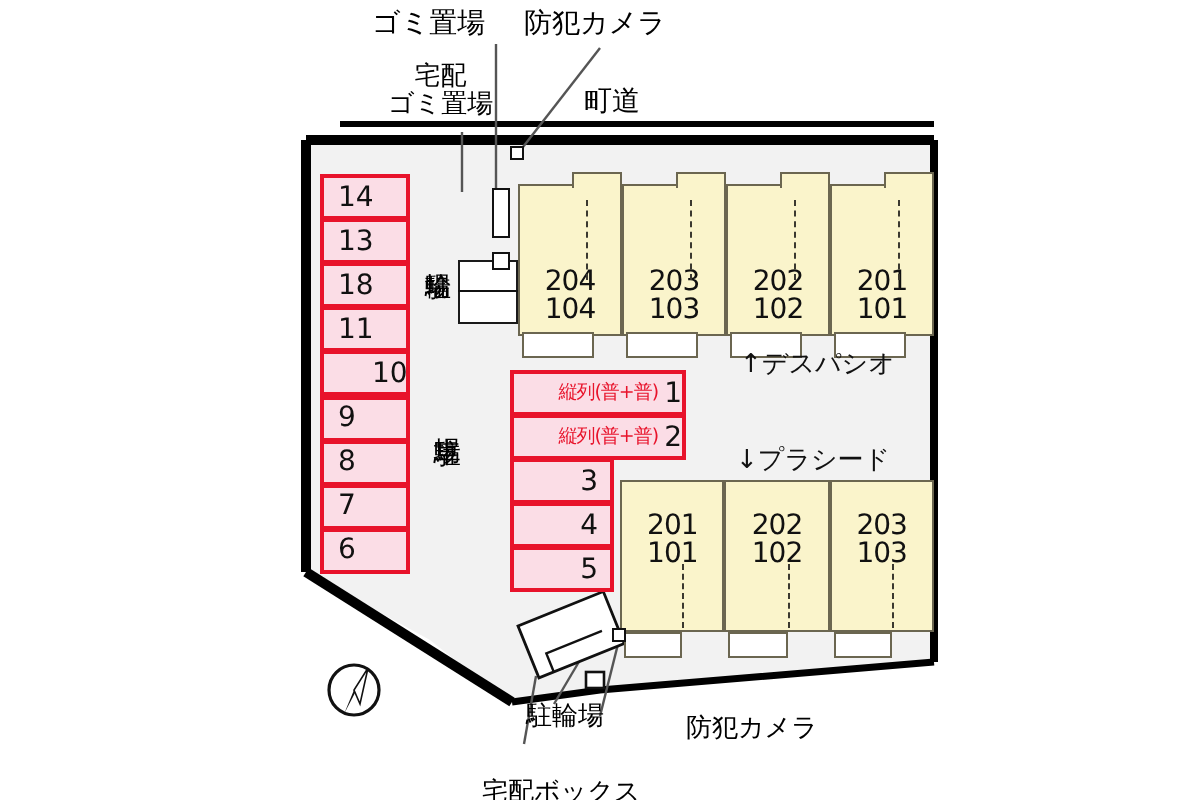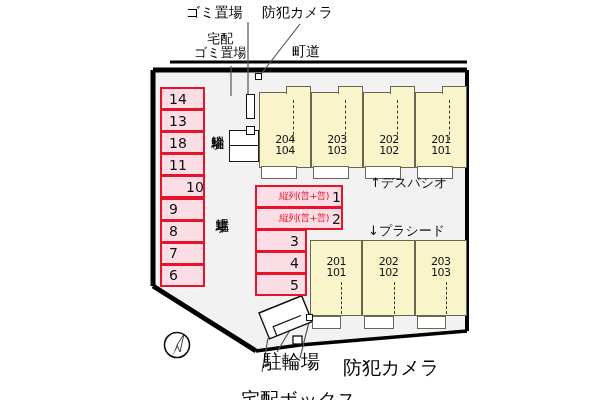--- a/index.html
+++ b/index.html
@@ -7,21 +7,21 @@
     width:600px;height:400px;overflow:hidden;background:#ffffff;
     font-family:"DejaVu Sans","Liberation Sans",sans-serif;
     -webkit-font-smoothing:none;
   }
   #stage{position:relative;width:600px;height:396px;}
   .abs{position:absolute;}
 
   
   .jp{font-family:"DejaVu Sans","Liberation Sans",sans-serif;color:#000;white-space:nowrap;line-height:1.05;}
   .lbl-top{font-size:14px;letter-spacing:0px;}
-  .lbl-bot{font-size:19px;padding-left:45px;}
+  .lbl-bot{font-size:13px;padding-left:45px;}
 
   
   #site-svg{position:absolute;left:0;top:0;width:600px;height:400px;}
 
   
   .pcell{
     background:#fbdde6;border:2px solid #e8132b;
     box-sizing:border-box;display:flex;align-items:center;
     font-size:14px;color:#111;
   }
@@ -29,21 +29,21 @@
   .pcell.leftnum{justify-content:flex-start;padding-left:7px;}
   .pcell.tandem{font-size:12px;justify-content:flex-end;padding-right:0;}
   .tandem .tag{color:#e8132b;font-size:9.5px;letter-spacing:-0.5px;margin-right:3px;}
   .tandem .num{font-size:14px;color:#111;}
   .unit{
     position:absolute;background:#faf4cb;border:1px solid #6b6650;
     box-sizing:border-box;
   }
   .unitnum{
     position:absolute;left:0;right:0;text-align:center;
-    font-size:11px;color:#111;line-height:1.0;letter-spacing:-0.5px;
+    font-size:14px;color:#111;line-height:1.0;letter-spacing:-0.5px;
   }
   .porch{position:absolute;background:#ffffff;border:1px solid #6b6650;box-sizing:border-box;}
   .dash{position:absolute;border-left:1px dashed #3a3830;}
 
   
   .whitebox{position:absolute;background:#ffffff;border:1px solid #1a1a1a;box-sizing:border-box;}
   .tinybox{position:absolute;background:#ffffff;border:1px solid #111;box-sizing:border-box;}
 
   .arrowlbl{font-size:13px;color:#111;white-space:nowrap;}
 </style>

